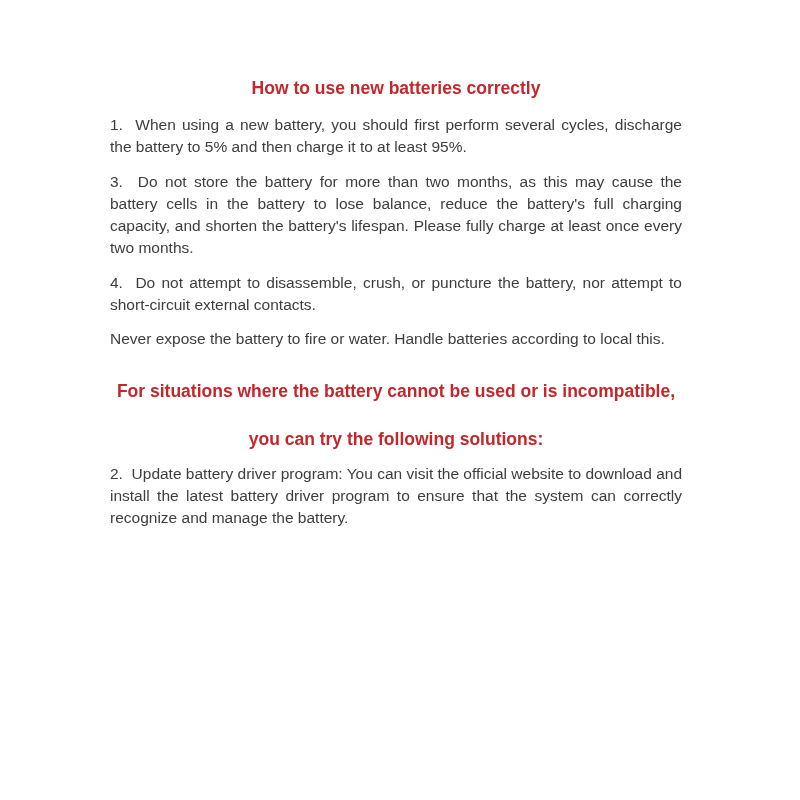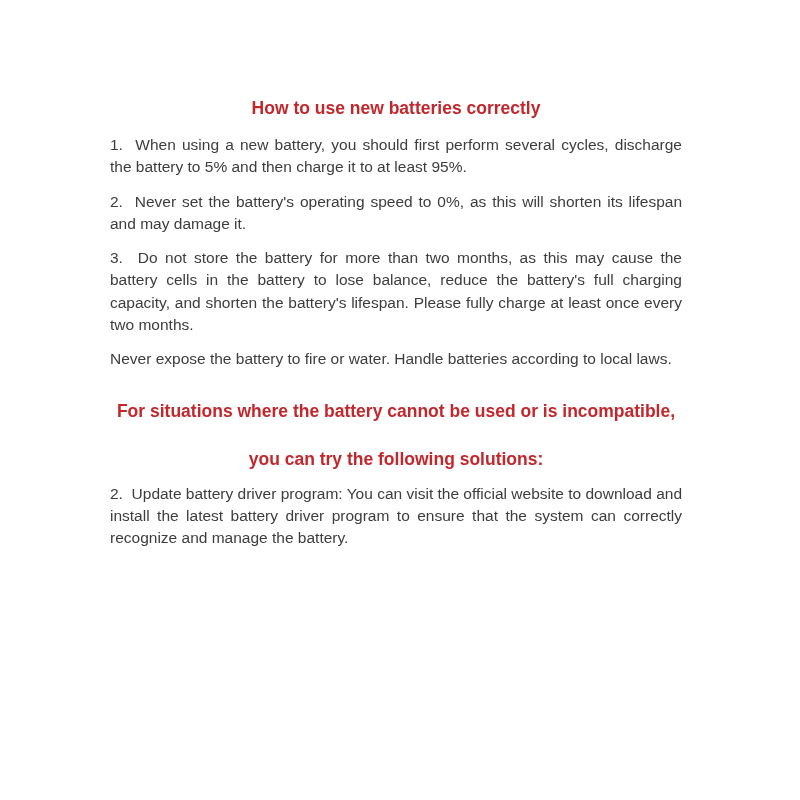--- a/index.html
+++ b/index.html
@@ -10,21 +10,21 @@
       width: 800px;
       height: 800px;
       background: var(--background, #ffffff);
       font-family: "Liberation Sans", sans-serif;
       overflow: hidden;
     }
     .page {
       box-sizing: border-box;
       width: 596px;
       margin-left: 98px;
-      padding-top: 96px;
+      padding-top: 76px;
     }
     .section-title {
       color: var(--heading-color, #c3272b);
       font-weight: bold;
       font-size: 17.5px;
       line-height: 24px;
       text-align: center;
       white-space: nowrap;
       margin: 0;
     }
@@ -41,23 +41,23 @@
   </style>
 </head>
 <body>
 
 <div class="page">
 
   <div>
     <h1 class="section-title title-1">How to use new batteries correctly</h1>
 
     <p class="para">1.&nbsp; When using a new battery, you should first perform several cycles, discharge the battery to 5% and then charge it to at least 95%.</p>
-    <p class="para">2.&nbsp; Never set the battery's operating speed to 0%, as this will shorten its lifespan and may damage it.</p>
     <p class="para">3.&nbsp; Do not store the battery for more than two months, as this may cause the battery cells in the battery to lose balance, reduce the battery's full charging capacity, and shorten the battery's lifespan. Please fully charge at least once every two months.</p>
-    <p class="para">Never expose the battery to fire or water. Handle batteries according to local laws.</p>
+    <p class="para">4.&nbsp; Do not attempt to disassemble, crush, or puncture the battery, nor attempt to short-circuit external contacts.</p>
+    <p class="para">Never expose the battery to fire or water. Handle batteries according to local this.</p>
   </div>
 
   <div>
     <h2 class="section-title title-2">For situations where the battery cannot be used or is incompatible,</h2>
     <h2 class="section-title title-3">you can try the following solutions:</h2>
 
     <p class="para">2.&nbsp; Update battery driver program: You can visit the official website to download and install the latest battery driver program to ensure that the system can correctly recognize and manage the battery.</p>
   </div>
 
 </div>

